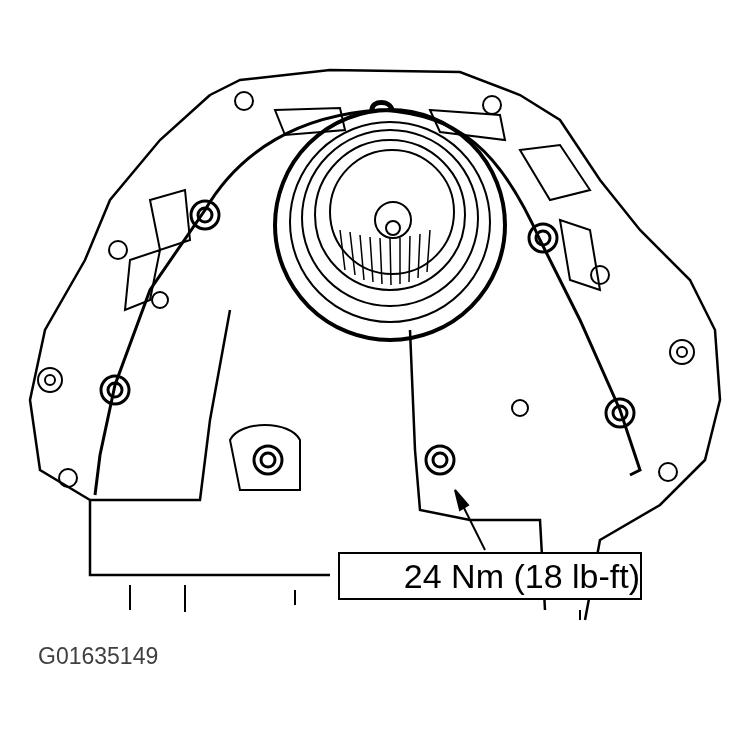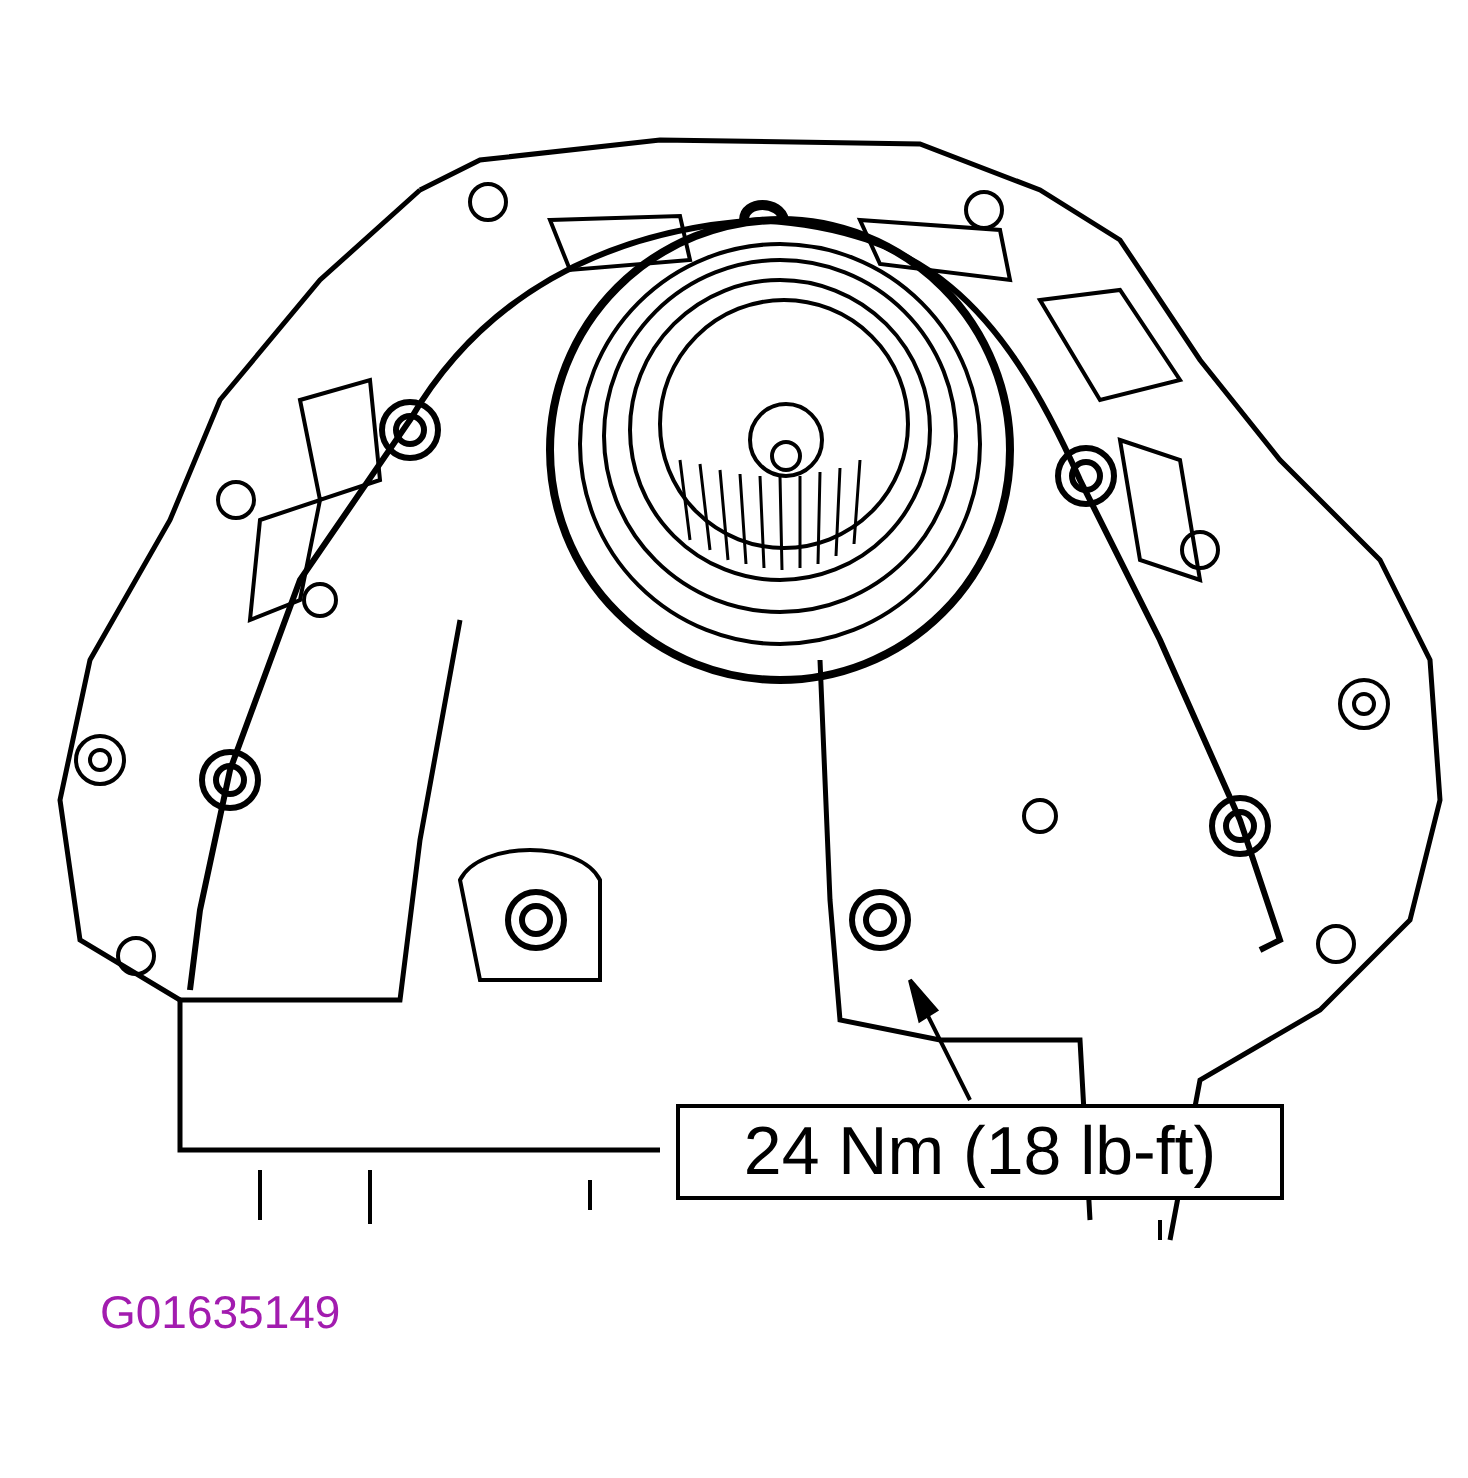--- a/index.html
+++ b/index.html
@@ -1,27 +1,26 @@
 <!DOCTYPE html>
 <html><head>
 <meta charset="utf-8">
 <style>
   html, body { margin: 0; padding: 0; background: #ffffff; }
   body { width: 734px; height: 739px; position: relative; overflow: hidden; font-family: "Liberation Sans", sans-serif; }
   #diagram { position: absolute; left: 0; top: 0; }
   .torque-label {
     position: absolute; left: 338px; top: 552px; width: 304px; height: 48px;
     border: 2px solid #000; background: #fff; box-sizing: border-box;
-    font-size: 34px; line-height: 44px; text-align: center; color: #000;
+    font-size: 34px; line-height: 44px; text-align: right; color: #000;
     font-family: "Liberation Sans", sans-serif;
   }
   .figure-id {
-    position: absolute; left: 38px; top: 643px; font-size: 23px; color: #a21caf;
+    position: absolute; left: 38px; top: 643px; font-size: 23px; color: #404040;
     font-family: "Liberation Sans", sans-serif;
-    margin-left: 12px;
   }
 </style>
 </head>
 <body>
 
 <svg id="diagram" width="734" height="739" viewBox="0 0 734 739" xmlns="http://www.w3.org/2000/svg" fill="none" stroke="#000" stroke-width="2">
 
   <path d="M210 95 L240 80 L330 70 L460 72 L520 95 L560 120 L600 180 L640 230 L690 280 L715 330 L720 400 L705 460 L660 505 L600 540 L585 620 M210 95 L160 140 L110 200 L85 260 L45 330 L30 400 L40 470 L90 500" stroke-width="2.5"></path>
 
   <g stroke-width="2">

